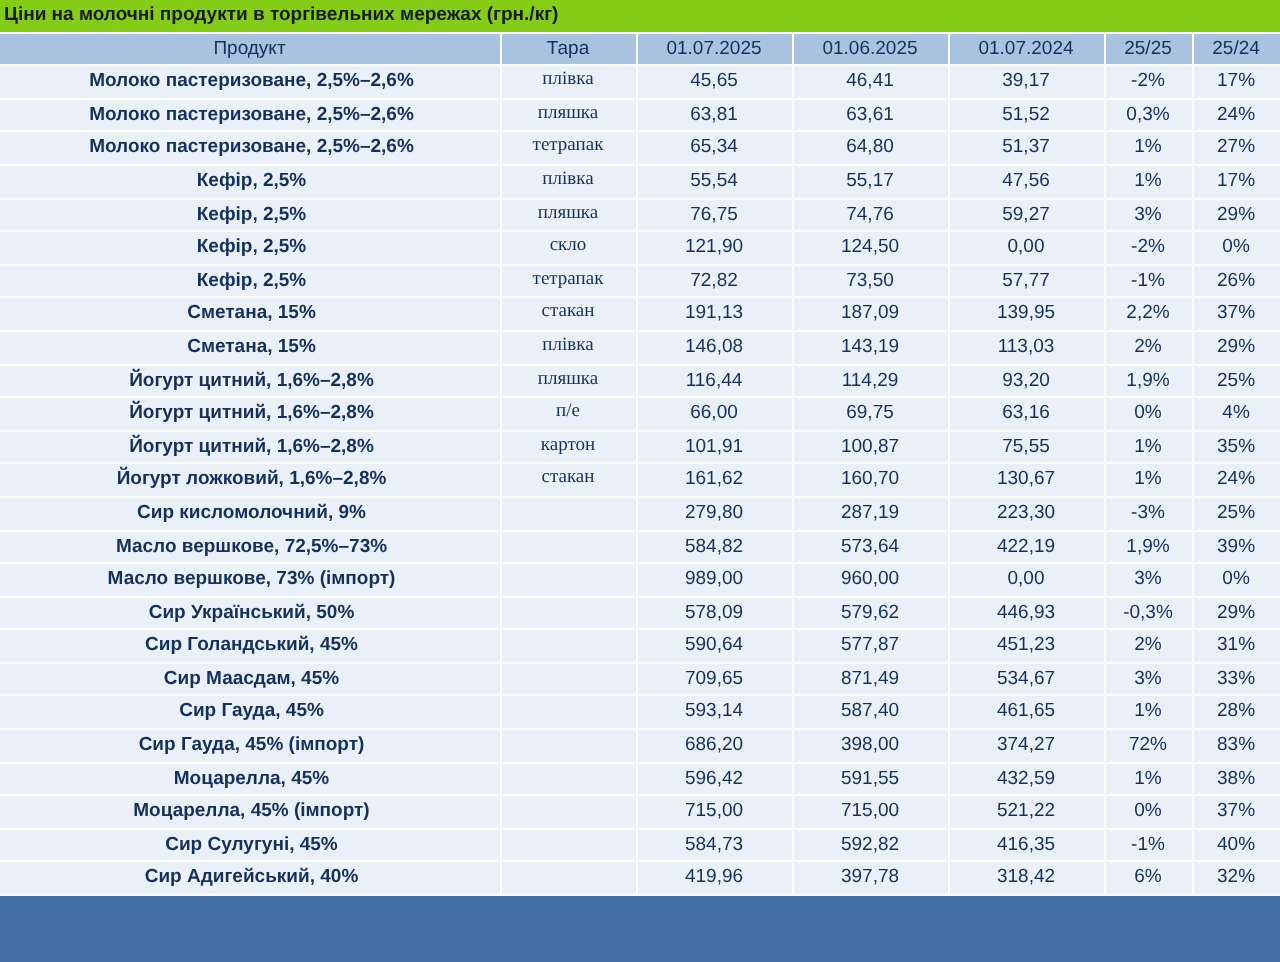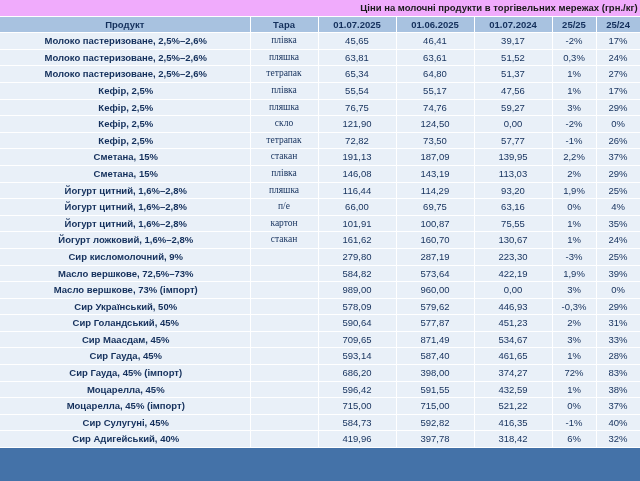--- a/index.html
+++ b/index.html
@@ -29,33 +29,33 @@
     font-size: 9.5px;
     padding: 0px 2px;
     height: 15.6px;
     line-height: 15.6px;
     overflow: hidden;
     white-space: nowrap;
     border-right: 1px solid #ffffff;
     border-bottom: 1px solid #ffffff;
   }
   .title-row td {
-    background: #f0abfc;
+    background: #84cc16;
     color: #1a1a1a;
     font-weight: bold;
     font-size: 10.5px;
-    text-align: right;
+    text-align: left;
     height: 16px;
     line-height: 16px;
     border-right: none;
   }
   .header-row th {
     background: #a8c2e0;
     color: #14305c;
-    font-weight: bold;
+    font-weight: normal;
     font-size: 10px;
     text-align: center;
     height: 16px;
     line-height: 16px;
     margin-top: 12px;
   }
   .data-row td {
     background: #e9f0f8;
     color: #14305c;
   }

